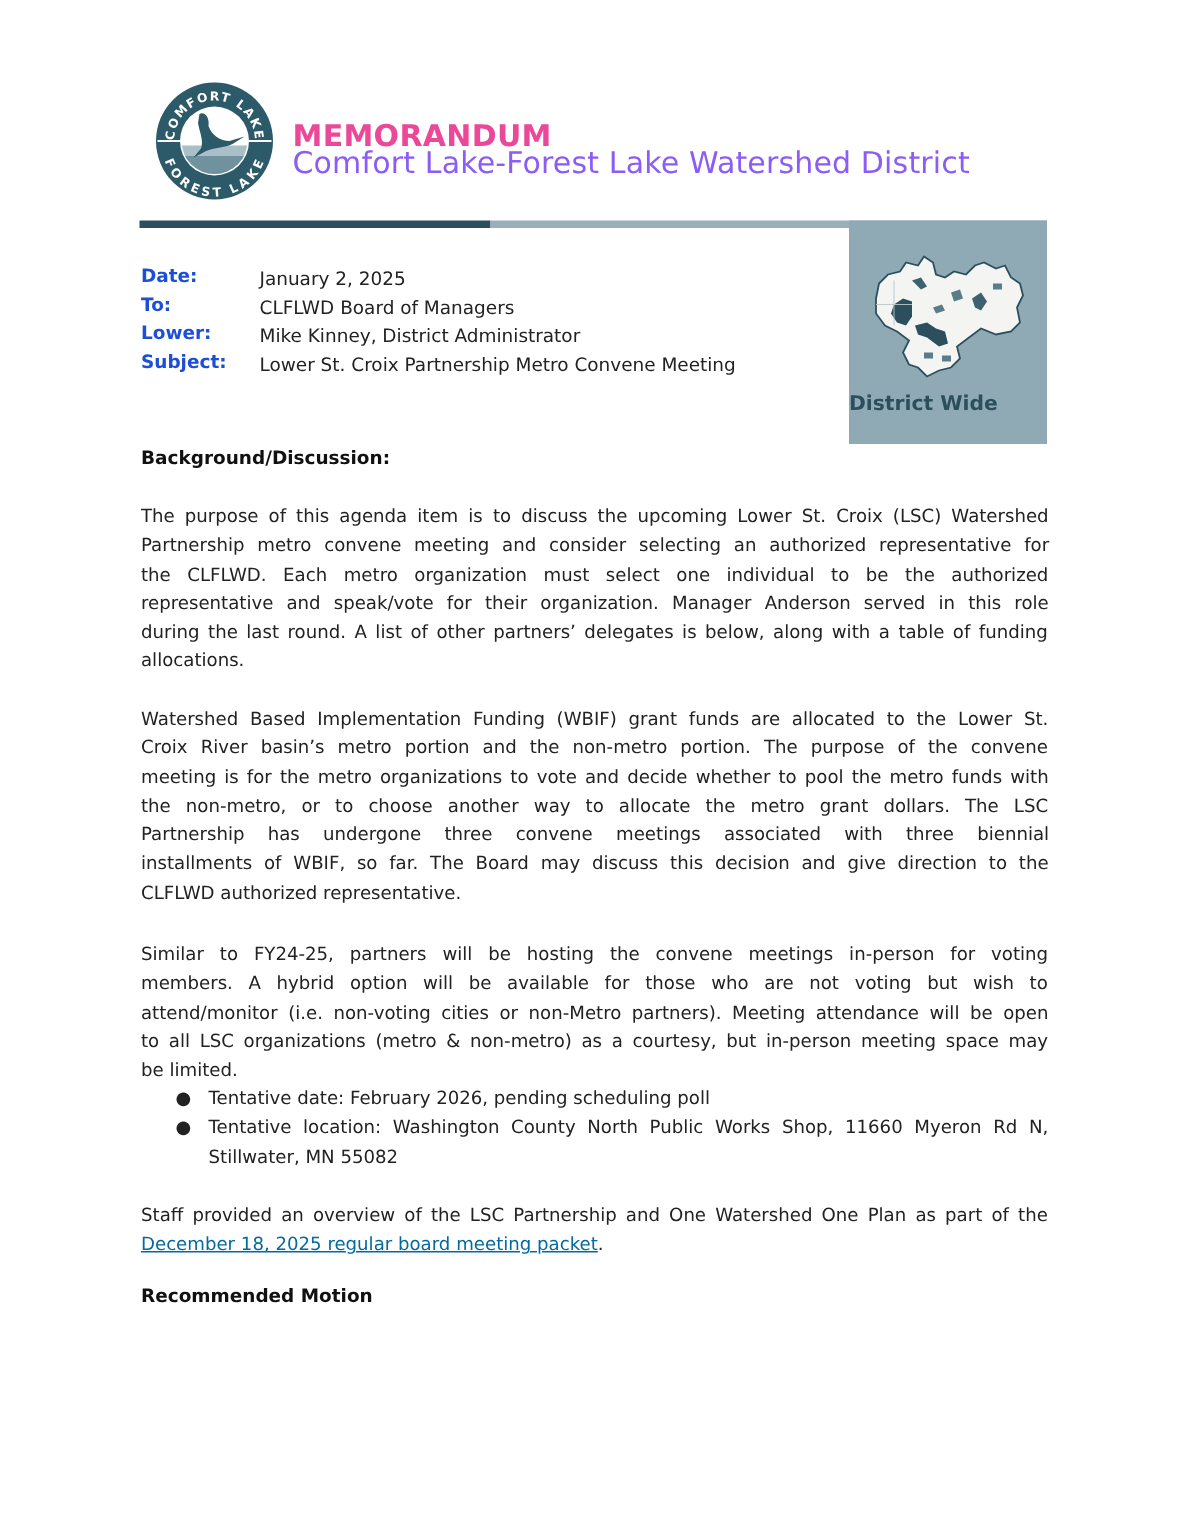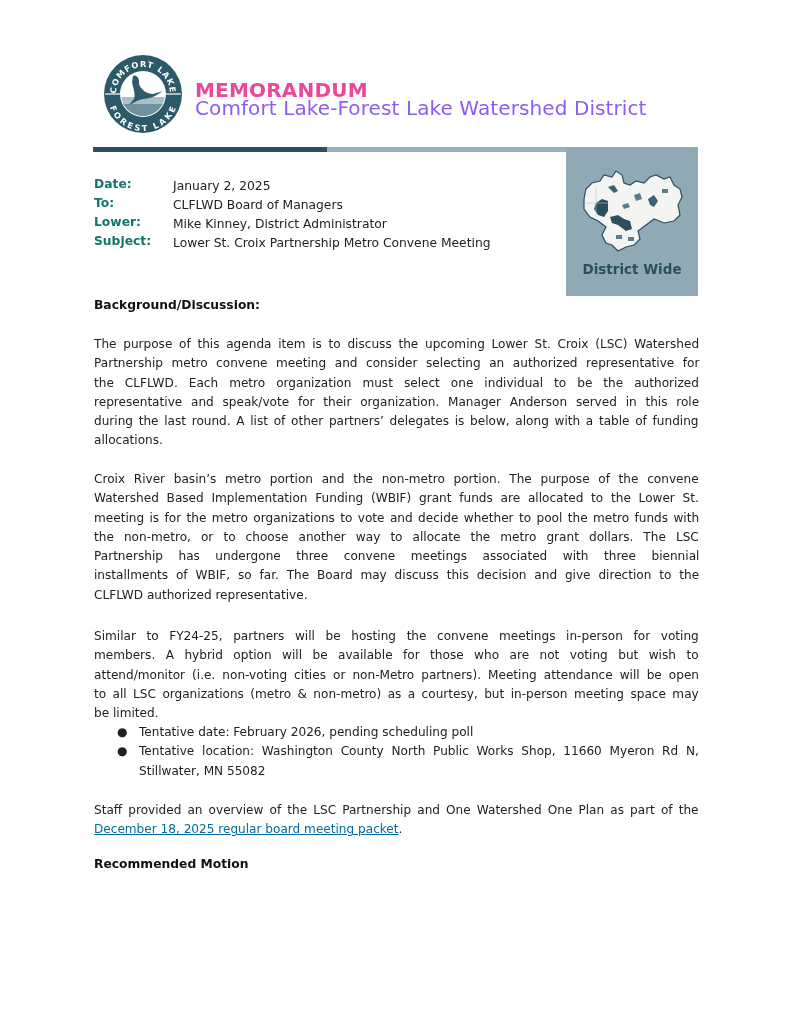--- a/index.html
+++ b/index.html
@@ -12,26 +12,26 @@
   .logo { position: absolute; left: 103px; top: 54px; width: 80px; height: 80px; }
   .memo-title { position: absolute; left: 195px; top: 78px; font-size: 20px; font-weight: bold; color: #ec4899; letter-spacing: 0.2px; }
   .memo-sub { position: absolute; left: 195px; top: 96px; font-size: 20px; color: #8b5cf6; letter-spacing: 0.1px; }
 
   .rule-dark { position: absolute; left: 93px; top: 147px; width: 234px; height: 5px; background: #2c4f5e; }
   .rule-light { position: absolute; left: 327px; top: 147px; width: 371px; height: 5px; background: #97b0bb; }
 
   
   .map-box { position: absolute; left: 566px; top: 147px; width: 132px; height: 149px; background: #8faab5; }
   .map-svg { position: absolute; left: 12px; top: 12px; width: 110px; height: 98px; }
-  .map-label { position: absolute; left: 0; width: 132px; top: 114px; text-align: center; font-size: 13.5px; font-weight: bold; color: #2c4f5e; }
+  .map-label { position: absolute; left: 0; width: 132px; top: 114px; text-align: left; font-size: 13.5px; font-weight: bold; color: #2c4f5e; }
 
   
   .fields { position: absolute; left: 94px; top: 177px; }
   .field-row { position: absolute; left: 0; white-space: nowrap; height: 19px; }
-  .field-label { position: absolute; left: 0; font-size: 12.3px; font-weight: bold; color: #0f766e; }
+  .field-label { position: absolute; left: 0; font-size: 12.3px; font-weight: bold; color: #1d4ed8; }
   .field-value { position: absolute; left: 79px; font-size: 12.3px; color: #222; }
 
   
   .section-heading { position: absolute; left: 94px; font-size: 12.3px; font-weight: bold; color: #111; white-space: nowrap; }
   .para { position: absolute; left: 94px; width: 605px; font-size: 12.1px; line-height: 19.3px; color: #222; text-align: justify; }
   .para .line { display: block; text-align: justify; text-align-last: justify; white-space: nowrap; overflow: visible; height: 19.3px; }
   .para .line.last { text-align-last: left; }
 
   .bullets { position: absolute; left: 94px; width: 605px; font-size: 12.1px; line-height: 19.3px; color: #222; }
   .bullet-item { position: relative; padding-left: 45px; }
@@ -121,22 +121,22 @@
   <div class="para" style="top:335px">
     <span class="line" style="display: block; width: auto; word-spacing: 2.86667px; text-align-last: left;">The purpose of this agenda item is to discuss the upcoming Lower St. Croix (LSC) Watershed</span>
     <span class="line" style="display: block; width: auto; word-spacing: 4.7px; text-align-last: left;">Partnership metro convene meeting and consider selecting an authorized representative for</span>
     <span class="line" style="display: block; width: auto; word-spacing: 7.16667px; text-align-last: left;">the CLFLWD. Each metro organization must select one individual to be the authorized</span>
     <span class="line" style="display: block; width: auto; word-spacing: 4.90909px; text-align-last: left;">representative and speak/vote for their organization. Manager Anderson served in this role</span>
     <span class="line" style="display: block; width: auto; word-spacing: 1.82353px; text-align-last: left;">during the last round. A list of other partners’ delegates is below, along with a table of funding</span>
     <span class="line last" style="">allocations.</span>
   </div>
 
   <div class="para" style="top:470px">
+    <span class="line" style="display: block; width: auto; word-spacing: 3.91667px; text-align-last: left;">Watershed Based Implementation Funding (WBIF) grant funds are allocated to the Lower St.</span>
     <span class="line" style="display: block; width: auto; word-spacing: 4.84615px; text-align-last: left;">Croix River basin’s metro portion and the non-metro portion. The purpose of the convene</span>
-    <span class="line" style="display: block; width: auto; word-spacing: 3.91667px; text-align-last: left;">Watershed Based Implementation Funding (WBIF) grant funds are allocated to the Lower St.</span>
     <span class="line" style="display: block; width: auto; word-spacing: 1.5625px; text-align-last: left;">meeting is for the metro organizations to vote and decide whether to pool the metro funds with</span>
     <span class="line" style="display: block; width: auto; word-spacing: 6.21429px; text-align-last: left;">the non-metro, or to choose another way to allocate the metro grant dollars. The LSC</span>
     <span class="line" style="display: block; width: auto; word-spacing: 11.6667px; text-align-last: left;">Partnership has undergone three convene meetings associated with three biennial</span>
     <span class="line" style="display: block; width: auto; word-spacing: 4px; text-align-last: left;">installments of WBIF, so far. The Board may discuss this decision and give direction to the</span>
     <span class="line last" style="">CLFLWD authorized representative.</span>
   </div>
 
   <div class="para" style="top:627px">
     <span class="line" style="display: block; width: auto; word-spacing: 6.75px; text-align-last: left;">Similar to FY24-25, partners will be hosting the convene meetings in-person for voting</span>
     <span class="line" style="display: block; width: auto; word-spacing: 6.6px; text-align-last: left;">members. A hybrid option will be available for those who are not voting but wish to</span>

